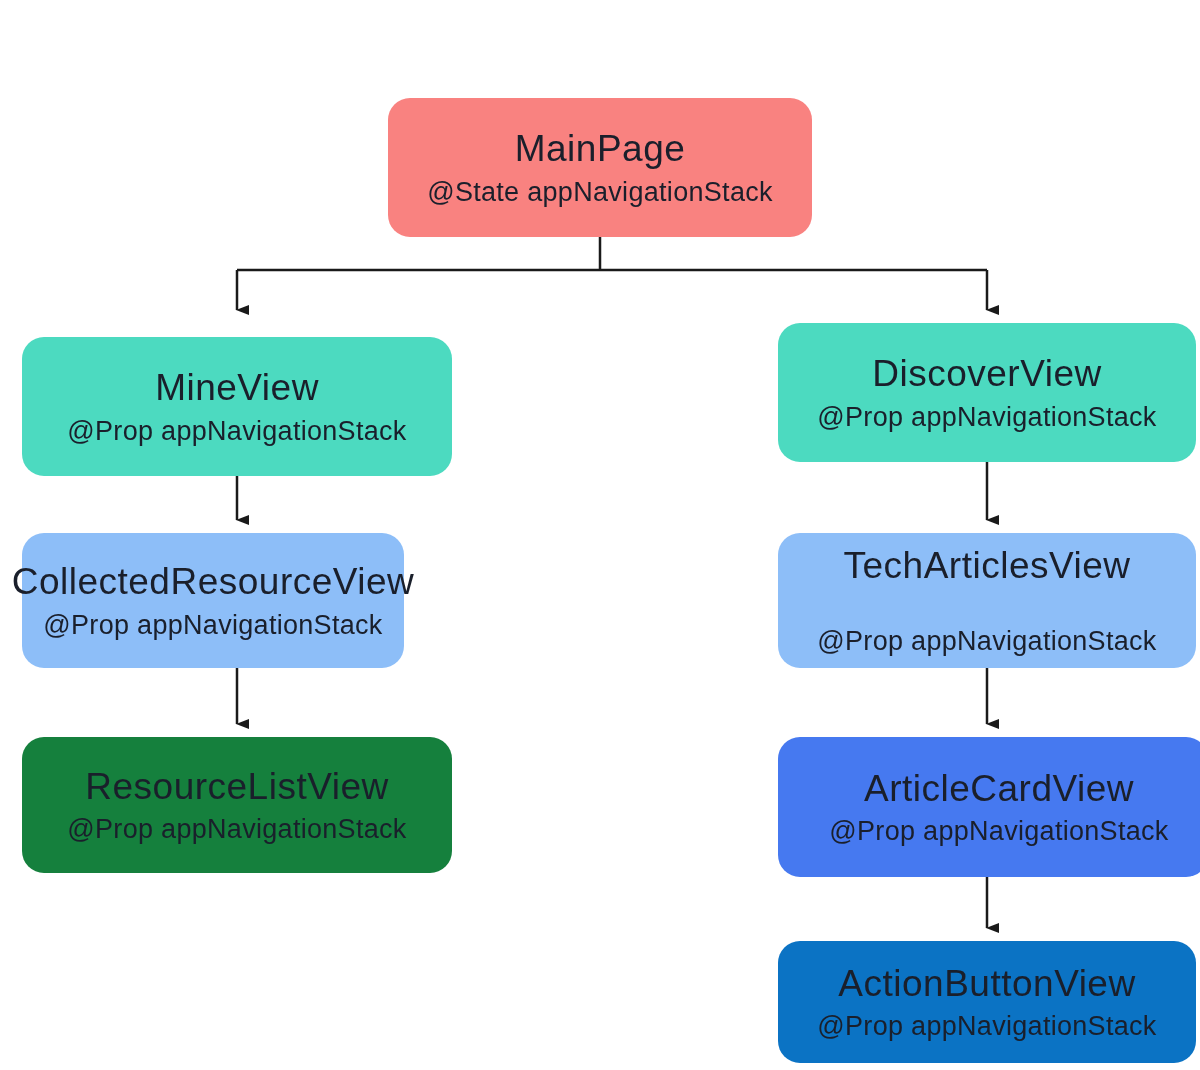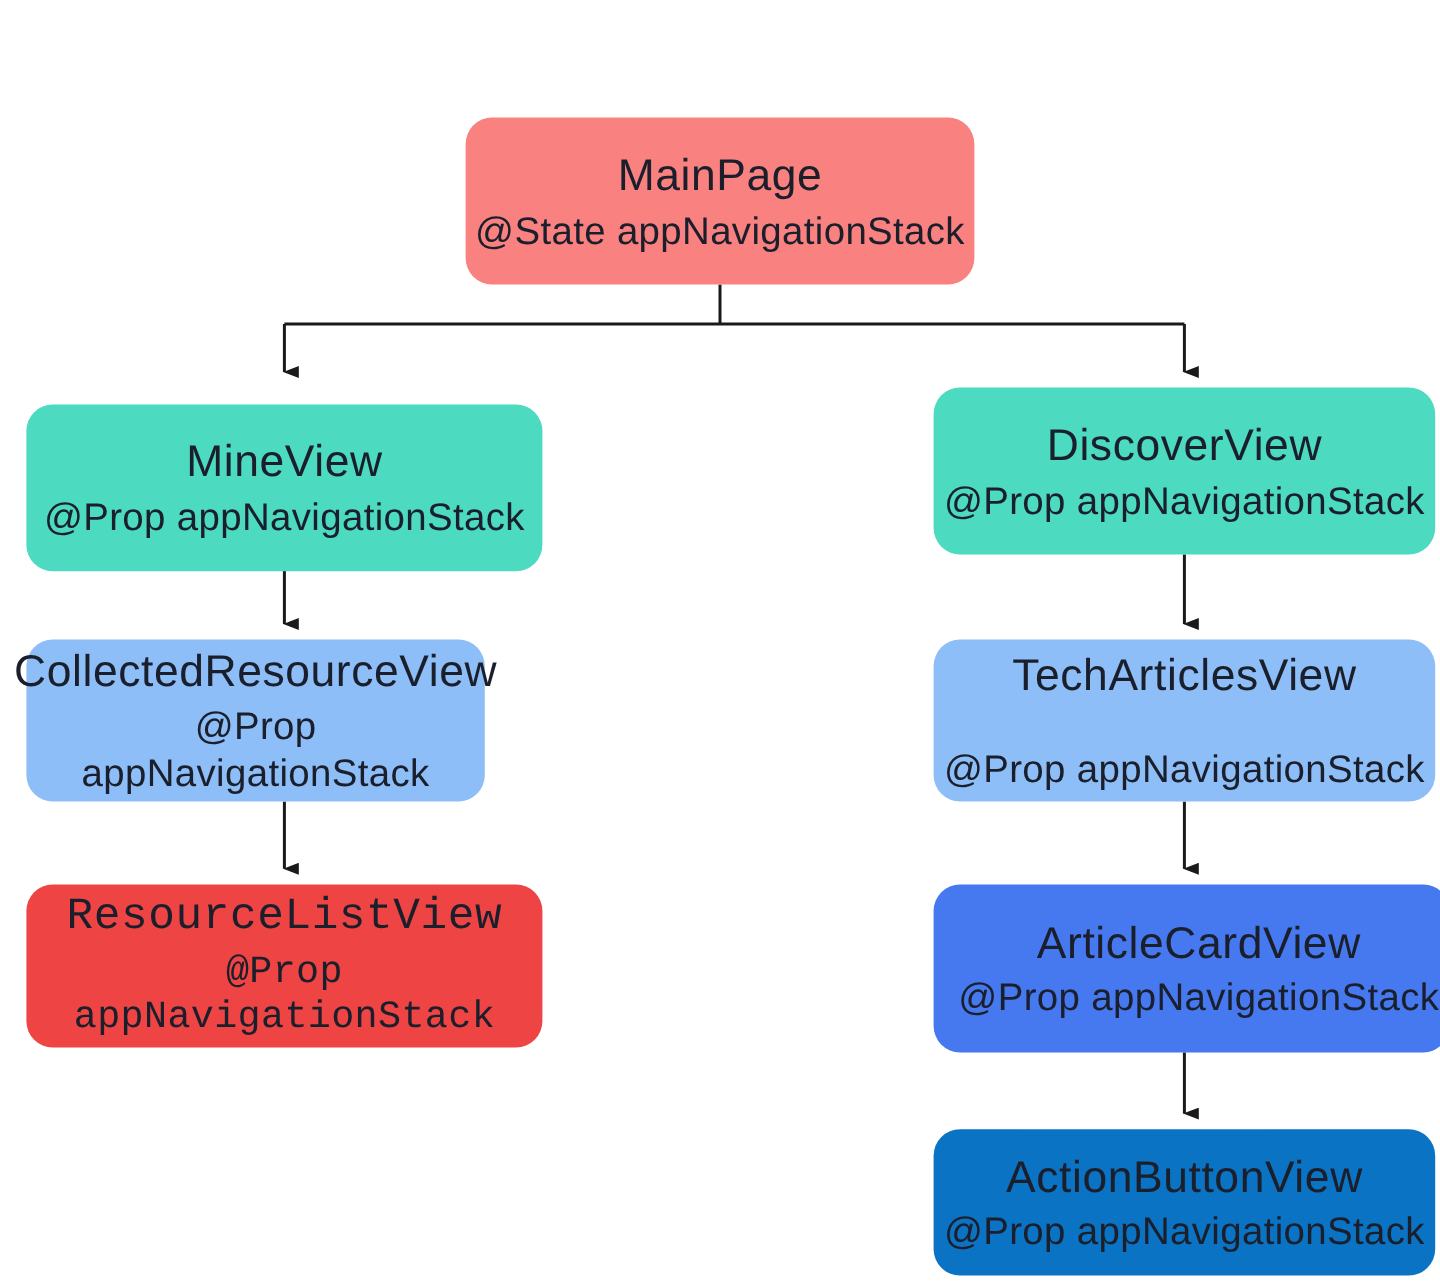--- a/index.html
+++ b/index.html
@@ -32,21 +32,21 @@
     justify-content: center;
     text-align: center;
     color: #1a1f2b;
     line-height: 1.2;
   }
   .node .node-title {
     font-size: 37px;
     letter-spacing: 0.5px;
   }
   .node .node-subtitle {
-    font-size: 32px;
+    font-size: 27px;
     margin-top: 4px;
     letter-spacing: 0.3px;
   }
   
   .n-mainpage              { left: 388px; top:  98px;  width: 424px; height: 139px; }
   .n-mineview              { left:  22px; top: 337px;  width: 430px; height: 139px; }
   .n-discoverview          { left: 778px; top: 323px;  width: 418px; height: 139px; }
   .n-collectedresourceview { left:  22px; top: 533px;  width: 382px; height: 135px; }
   .n-techarticlesview      { left: 778px; top: 533px;  width: 418px; height: 135px; }
   .n-resourcelistview      { left:  22px; top: 737px;  width: 430px; height: 136px; }
@@ -100,21 +100,21 @@
   <div class="node n-collectedresourceview" style="background: rgb(141, 190, 248);">
     <div class="node-title">CollectedResourceView</div>
     <div class="node-subtitle">@Prop appNavigationStack</div>
   </div>
 
   <div class="node n-techarticlesview" style="background: rgb(141, 190, 248); gap: 33px;">
     <div class="node-title">TechArticlesView</div>
     <div class="node-subtitle">@Prop appNavigationStack</div>
   </div>
 
-  <div class="node n-resourcelistview" style="background: #ef4444; font-family: Liberation Mono, monospace;">
+  <div class="node n-resourcelistview" style="background: #15803d;">
     <div class="node-title">ResourceListView</div>
     <div class="node-subtitle">@Prop appNavigationStack</div>
   </div>
 
   <div class="node n-articlecardview" style="background: rgb(70, 121, 240); padding-left: 12px;">
     <div class="node-title">ArticleCardView</div>
     <div class="node-subtitle">@Prop appNavigationStack</div>
   </div>
 
   <div class="node n-actionbuttonview" style="background: rgb(11, 115, 196);">

